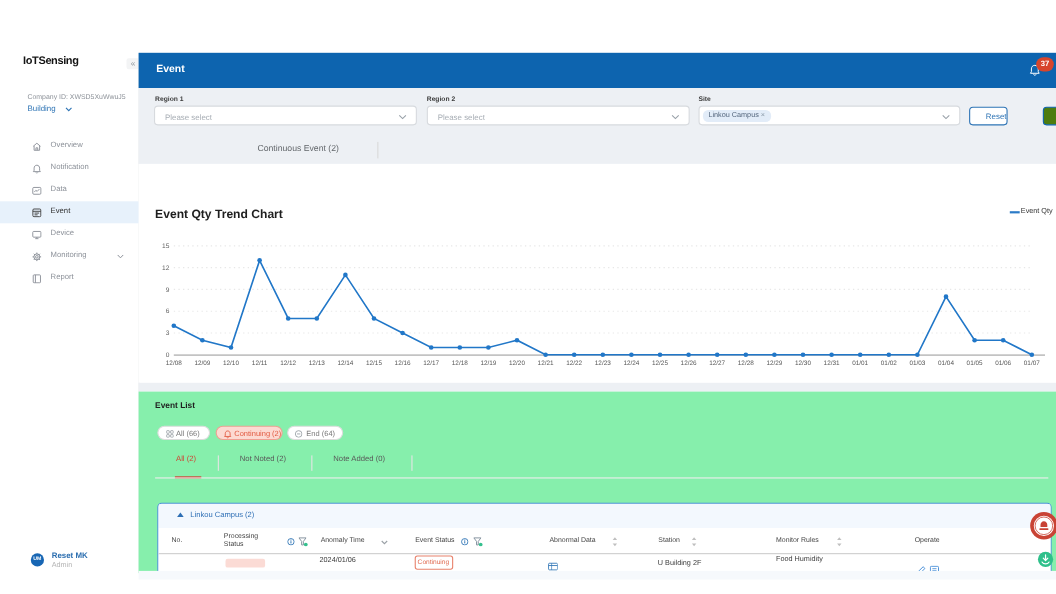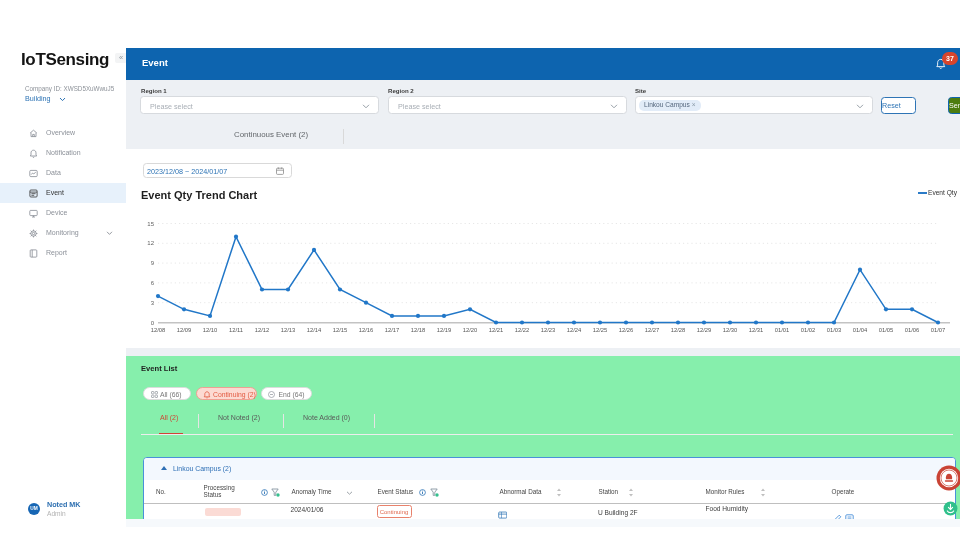--- a/index.html
+++ b/index.html
@@ -1,38 +1,38 @@
 <!DOCTYPE html>
 <html><head>
 <meta charset="utf-8">
 <style>
 *{margin:0;padding:0;box-sizing:border-box;}
 html,body{width:960px;height:540px;background:#fff;font-family:"Liberation Sans",sans-serif;}
 #app{position:relative;width:960px;height:540px;overflow:hidden;background:#fff;}
 .abs{position:absolute;}
 
 #sidebar{left:0;top:0;width:126px;height:521px;background:#fff;}
-.logo{left:21px;top:50px;font-size:17px;font-weight:bold;color:#141414;letter-spacing:-0.35px;}
+.logo{left:21px;top:50px;font-size:10px;font-weight:bold;color:#141414;letter-spacing:-0.35px;}
 .collapse{left:115px;top:52.5px;width:12px;height:10px;background:#f3f4f5;border-radius:2px;font-size:7.5px;color:#8f979e;text-align:center;line-height:9px;}
 .cid{left:25px;top:85px;font-size:6.3px;color:#8d9299;}
 .research{left:25px;top:94px;font-size:7.2px;color:#2e74b5;}
 .mi{left:0;width:127px;height:20px;}
 .mi .lbl{position:absolute;left:46px;top:6px;font-size:7px;color:#8c9199;}
 .mi.active{background:#e7f1fb;}
 .mi.active .lbl{color:#333;}
 .mi svg{position:absolute;left:29px;top:6px;}
 
 #topbar{left:126px;top:48px;width:834px;height:32px;background:#0d64af;}
 #topbar .t{position:absolute;left:16px;top:9px;font-size:9.5px;font-weight:bold;color:#fff;}
 
 #filters{left:126px;top:80px;width:834px;height:69px;background:#edf0f4;}
 .flabel{font-size:6.1px;font-weight:bold;color:#3c3c3c;}
 .select{background:#fff;border:1px solid #d7dade;border-radius:3.5px;height:18px;top:96px;}
 .ph{position:absolute;left:9px;top:5px;font-size:7.2px;color:#a8aeb5;}
-.btn{top:97px;height:17px;border-radius:3.5px;font-size:7.2px;text-align:left;line-height:16px;}
+.btn{top:97px;height:17px;border-radius:3.5px;font-size:7.2px;text-align:right;line-height:16px;}
 
 .tab-active{left:134px;top:121px;width:97px;height:28px;background:#fff;border-radius:4px 4px 0 0;text-align:center;line-height:28px;font-size:7.9px;font-weight:bold;color:#1b65b5;}
 .tab2{left:234px;top:121px;width:112px;height:28px;line-height:28px;font-size:7.9px;color:#63676b;}
 .tabdiv{left:343px;top:129px;width:1px;height:15px;background:#d9d9d9;}
 
 #content1{left:126px;top:149px;width:834px;height:199px;background:#fff;}
 #gap{left:126px;top:348px;width:834px;height:8px;background:#edf0f4;}
 #content2{left:126px;top:356px;width:834px;height:165px;background:#86efac;}
 #bstrip{left:126px;top:519px;width:834px;height:8px;background:#f6f9fc;}
 #bwhite{left:0;top:527px;width:960px;height:13px;background:#fff;}
@@ -121,21 +121,21 @@
     </div>
   <div class="abs mi" style="top:243.10000000000002px;">
       <svg width="9" height="9" viewBox="0 0 9 9">
         <rect x="1.2" y="0.9" width="6.6" height="7.2" rx="0.8" fill="none" stroke="#8c9199" stroke-width="0.85"></rect>
         <line x1="3.2" y1="0.9" x2="3.2" y2="8.1" stroke="#8c9199" stroke-width="0.85"></line>
       </svg>
       <span class="lbl">Report</span>
     </div>
 
   <div class="abs" style="left:28px;top:503px;width:12px;height:12px;border-radius:50%;background:#1766b4;color:#fff;font-size:4.8px;font-weight:bold;text-align:center;line-height:12px;">UM</div>
-  <div class="abs" style="left:47px;top:500px;font-size:7.2px;font-weight:bold;color:#2d6fb0;">Noted MK</div>
+  <div class="abs" style="left:47px;top:500px;font-size:7.2px;font-weight:bold;color:#2d6fb0;">Reset MK</div>
   <div class="abs" style="left:47px;top:510px;font-size:6.6px;color:#b3b3b3;">Admin</div>
 
   <div id="topbar" class="abs">
     <div class="t">Event</div>
     <svg style="position:absolute;right:13.5px;top:9px;" width="11.5" height="13.5" viewBox="0 0 14 15">
       <path d="M7 2.2 C4.6 2.2 3.2 4 3.2 6.2 L3.2 9.2 L2.2 11 L11.8 11 L10.8 9.2 L10.8 6.2 C10.8 4 9.4 2.2 7 2.2 Z" fill="none" stroke="#fff" stroke-width="1.1" stroke-linejoin="round"></path>
       <path d="M5.6 12.2 A1.5 1.5 0 0 0 8.4 12.2" fill="none" stroke="#fff" stroke-width="1.1"></path>
     </svg>
     <div style="position:absolute;right:2px;top:4px;width:16px;height:13px;background:#d7452c;border-radius:6.5px;color:#fff;font-size:7px;font-weight:bold;text-align:center;line-height:13px;">37</div>
   </div>
@@ -162,29 +162,20 @@
         <path d="M1 0.8 L4 3.8 L7 0.8" fill="none" stroke="#98a0a8" stroke-width="1"></path>
       </svg>
   </div>
   <div class="abs btn" style="left:881px;width:35px;background:#fff;border:1px solid #2e74b5;color:#2e74b5;">Reset</div>
   <div class="abs btn" style="left:948px;width:35px;background:#4d7c0f;border:1px solid #0d64af;color:#fff;">Send</div>
 
   <div class="abs tab2">Continuous Event (2)</div>
   <div class="abs tabdiv"></div>
 
   <div id="content1" class="abs">
-    <div class="abs dateinput">
-        <span>2023/12/08 ~ 2024/01/07</span>
-      <svg style="position:absolute;right:7px;top:3px;" width="8" height="8" viewBox="0 0 8 8">
-          <rect x="0.5" y="1.2" width="7" height="6.2" rx="1" fill="none" stroke="#8c8c8c" stroke-width="0.8"></rect>
-          <line x1="0.5" y1="3.2" x2="7.5" y2="3.2" stroke="#8c8c8c" stroke-width="0.8"></line>
-          <line x1="2.3" y1="0.4" x2="2.3" y2="2" stroke="#8c8c8c" stroke-width="0.8"></line>
-          <line x1="5.7" y1="0.4" x2="5.7" y2="2" stroke="#8c8c8c" stroke-width="0.8"></line>
-        </svg>
-    </div>
     <div class="abs ctitle">Event Qty Trend Chart</div>
     <div class="abs" style="left:792px;top:43px;width:9px;height:2.4px;background:#2b7bc7;"></div>
     <div class="abs" style="left:802px;top:40px;font-size:6.6px;color:#333;">Event Qty</div>
 
     <svg class="abs" style="left:1px;top:0;" width="833" height="199" viewBox="0 0 833 199">
 
       <g stroke="#e7e7e7" stroke-width="1" stroke-dasharray="1.2,3">
         <line x1="31" y1="74.5" x2="811" y2="74.5"></line>
         <line x1="31" y1="94.3" x2="811" y2="94.3"></line>
         <line x1="31" y1="114.1" x2="811" y2="114.1"></line>

